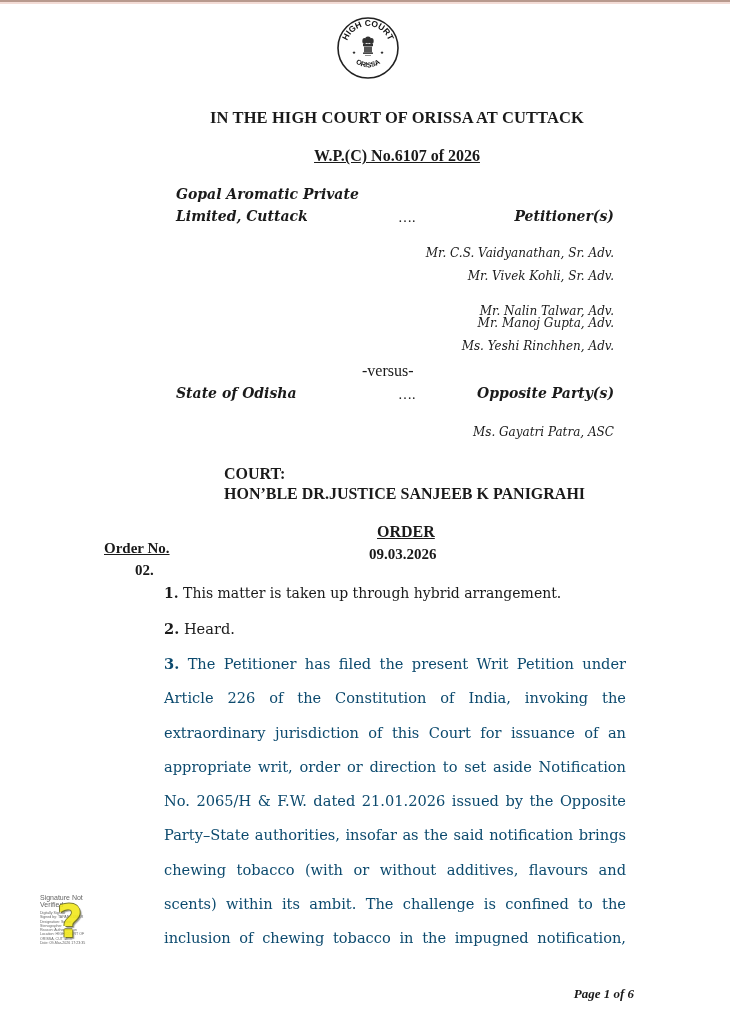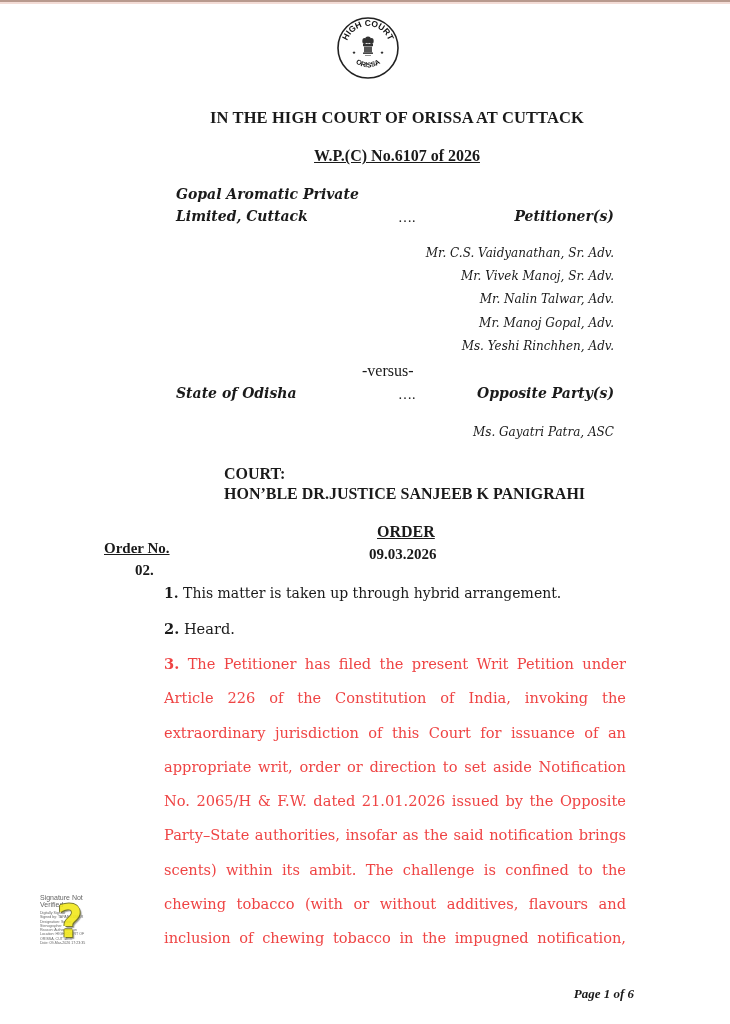--- a/index.html
+++ b/index.html
@@ -25,21 +25,21 @@
   .coram { font-weight: bold; font-size: 16px; }
 
   .order-hd { font-weight: bold; font-size: 16px; text-decoration: underline; }
   .order-date { font-weight: bold; font-size: 15px; }
   .order-no { font-weight: bold; font-size: 15px; text-decoration: underline; text-align: right; }
   .order-num { font-weight: bold; font-size: 15px; }
 
   .para {
     position: absolute; left: 164px; width: 462px;
     font-family: "DejaVu Serif", serif; font-size: 14.6px; line-height: 34.3px; text-align: justify;
-    color: #ef4444;
+    color: #0c4a6e;
   }
   .para b { font-weight: bold; }
   .p-line { display: block; text-align: justify; text-align-last: justify; height: 34.3px; white-space: nowrap; }
   .p-line span { display: inline; }
 
   .sig {
     position: absolute; left: 40px; top: 894px; width: 70px; height: 60px;
     font-family: "Liberation Sans", sans-serif; color: #666;
   }
   .sig .t1 { font-size: 7px; line-height: 7px; }
@@ -83,23 +83,23 @@
 
 <div class="abs court-title">IN THE HIGH COURT OF ORISSA AT CUTTACK</div>
 <div class="abs case-no">W.P.(C) No.6107 of 2026</div>
 
 <div class="abs party" style="left:176px; top:186px;">Gopal Aromatic Private</div>
 <div class="abs party" style="left:176px; top:208px;">Limited, Cuttack</div>
 <div class="abs dots" style="left:398px; top:210px;">….</div>
 <div class="abs party" style="right:116px; top:208px;">Petitioner(s)</div>
 
 <div class="abs adv" style="top:246px;">Mr. C.S. Vaidyanathan, Sr. Adv.</div>
-<div class="abs adv" style="top:269px;">Mr. Vivek Manoj, Sr. Adv.</div>
-<div class="abs adv" style="top:292px;">Mr. Nalin Talwar, Adv.</div>
-<div class="abs adv" style="top:316px;">Mr. Manoj Gopal, Adv.</div>
+<div class="abs adv" style="top:269px;">Mr. Vivek Kohli, Sr. Adv.</div>
+<div class="abs adv" style="top:304px;">Mr. Nalin Talwar, Adv.</div>
+<div class="abs adv" style="top:316px;">Mr. Manoj Gupta, Adv.</div>
 <div class="abs adv" style="top:339px;margin-left:24px;">Ms. Yeshi Rinchhen, Adv.</div>
 
 <div class="abs" style="left:362px; top:362px; font-size:16px;">-versus-</div>
 
 <div class="abs party" style="left:176px; top:385px;">State of Odisha</div>
 <div class="abs dots" style="left:398px; top:387px;">….</div>
 <div class="abs party" style="right:116px; top:385px;">Opposite Party(s)</div>
 <div class="abs adv" style="top:425px;">Ms. Gayatri Patra, ASC</div>
 
 <div class="abs coram" style="left:224px; top:465px;">COURT:</div>
@@ -119,22 +119,22 @@
   <span>Heard.</span>
 </div>
 
 <div class="para" style="top:647px;">
   <div class="p-line"><b>3.</b> <span>The Petitioner has filed the present Writ Petition under</span></div>
   <div class="p-line">Article 226 of the Constitution of India, invoking the</div>
   <div class="p-line">extraordinary jurisdiction of this Court for issuance of an</div>
   <div class="p-line">appropriate writ, order or direction to set aside Notification</div>
   <div class="p-line">No. 2065/H &amp; F.W. dated 21.01.2026 issued by the Opposite</div>
   <div class="p-line">Party–State authorities, insofar as the said notification brings</div>
+  <div class="p-line">chewing tobacco (with or without additives, flavours and</div>
   <div class="p-line">scents) within its ambit. The challenge is confined to the</div>
-  <div class="p-line">chewing tobacco (with or without additives, flavours and</div>
   <div class="p-line">inclusion of chewing tobacco in the impugned notification,</div>
 </div>
 
 <div class="sig">
   <div class="t1" style="white-space:normal; width:48px;">Signature Not Verified</div>
   <div style="margin-top:3px;">
     <div class="t2">Digitally Signed</div>
     <div class="t2">Signed by: TAPAN KUMAR</div>
     <div class="t2">Designation: Senior</div>
     <div class="t2">Stenographer</div>

